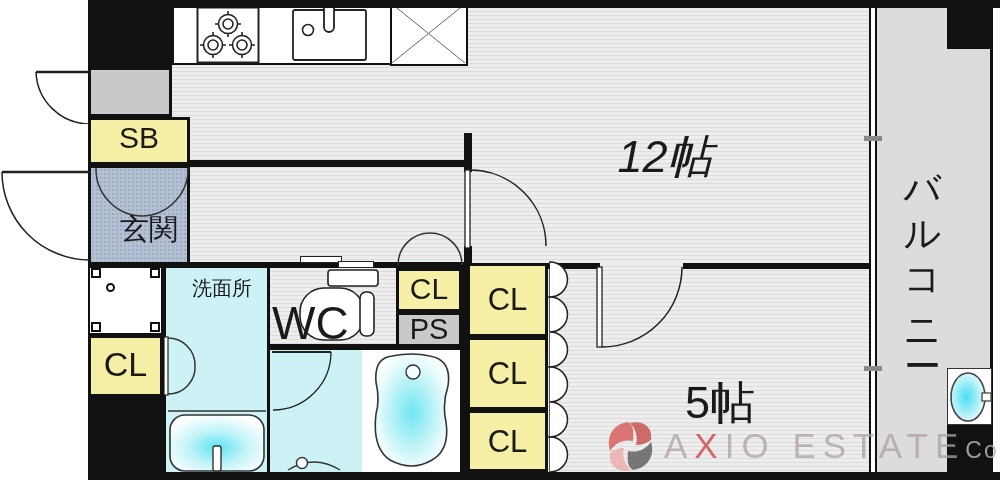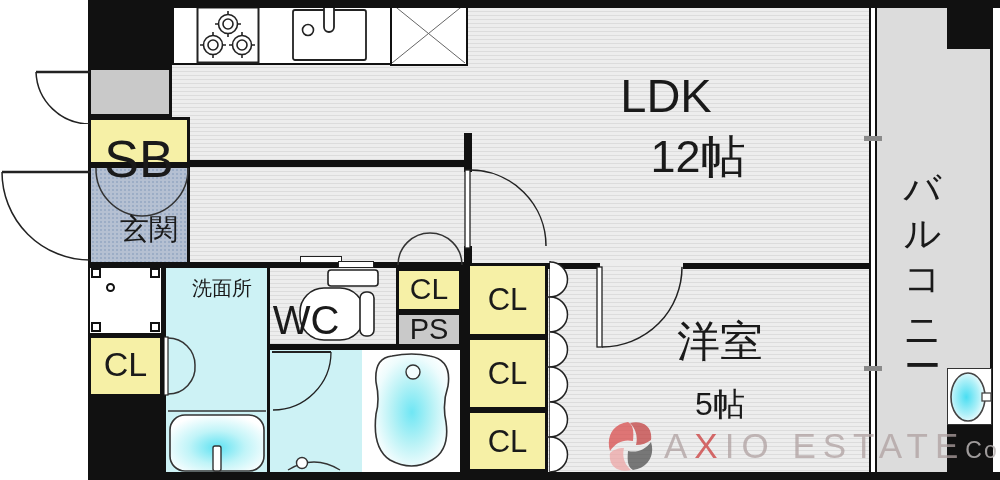--- a/index.html
+++ b/index.html
@@ -184,29 +184,27 @@
       <radialGradient id="slopgrad" cx="45%" cy="50%" r="60%">
         <stop offset="0%" stop-color="#4adef2"></stop>
           <stop offset="60%" stop-color="#aef0f8"></stop>
           <stop offset="100%" stop-color="#ffffff"></stop>
       </radialGradient>
     </defs>
     <ellipse cx="19" cy="27" rx="17" ry="24" fill="url(#slopgrad)" stroke="#444" stroke-width="1.6"></ellipse>
     <rect x="33" y="23" width="9" height="8" fill="#fff" stroke="#444" stroke-width="1.3"></rect>
   </svg>
 
-  <div class="abs lbl" style="left:560px;top:72px;width:212px;font-size:47px;">LDK</div>
-  <div class="abs lbl" style="left:592px;top:134px;width:212px;font-size:45px;">12帖</div>
-  <div class="abs lbl" style="left:636px;top:320px;width:168px;font-size:43px;">洋室</div>
-  <div class="abs lbl" style="left:636px;top:380px;width:168px;font-size:32px;margin-top:8px;">5帖</div>
+  <div class="abs lbl" style="left:559px;top:134px;width:212px;font-size:45px;font-style:italic;">12帖</div>
+  <div class="abs lbl" style="left:636px;top:380px;width:168px;font-size:45px;">5帖</div>
   <div class="abs lbl vtext" style="left:904px;top:86px;height:330px;font-size:37px;">バルコニー</div>
   <div class="abs lbl" style="left:88px;top:215px;width:122px;font-size:29px;">玄関</div>
-  <div class="abs lbl" style="left:88px;top:133px;width:102px;font-size:52px;">SB</div>
+  <div class="abs lbl" style="left:88px;top:123px;width:102px;font-size:30px;">SB</div>
   <div class="abs lbl" style="left:166px;top:278px;width:112px;font-size:20px;">洗面所</div>
-  <div class="abs lbl" style="left:272px;top:300px;width:68px;font-size:40px;">WC</div>
+  <div class="abs lbl" style="left:272px;top:300px;width:68px;font-size:46px;">WC</div>
   <div class="abs lbl" style="left:88px;top:347px;width:75px;font-size:34px;">CL</div>
   <div class="abs lbl" style="left:396px;top:274px;width:66px;font-size:30px;">CL</div>
   <div class="abs lbl" style="left:396px;top:315px;width:66px;font-size:29px;">PS</div>
   <div class="abs lbl" style="left:467px;top:284px;width:81px;font-size:31px;">CL</div>
   <div class="abs lbl" style="left:467px;top:358px;width:81px;font-size:31px;">CL</div>
   <div class="abs lbl" style="left:467px;top:426px;width:81px;font-size:31px;">CL</div>
 
   <svg class="abs" style="left:598px;top:418px;opacity:0.72;" width="64" height="56" viewBox="0 0 64 56">
     <path d="M30 4 C14 6 8 20 12 33 C18 24 26 21 35 23 C36 12 35 7 30 4 Z" fill="#d94848"></path>
     <path d="M12 35 C10 49 21 55 33 52 C26 46 24 38 26 30 C20 30 15 32 12 35 Z" fill="#eda4a4"></path>

